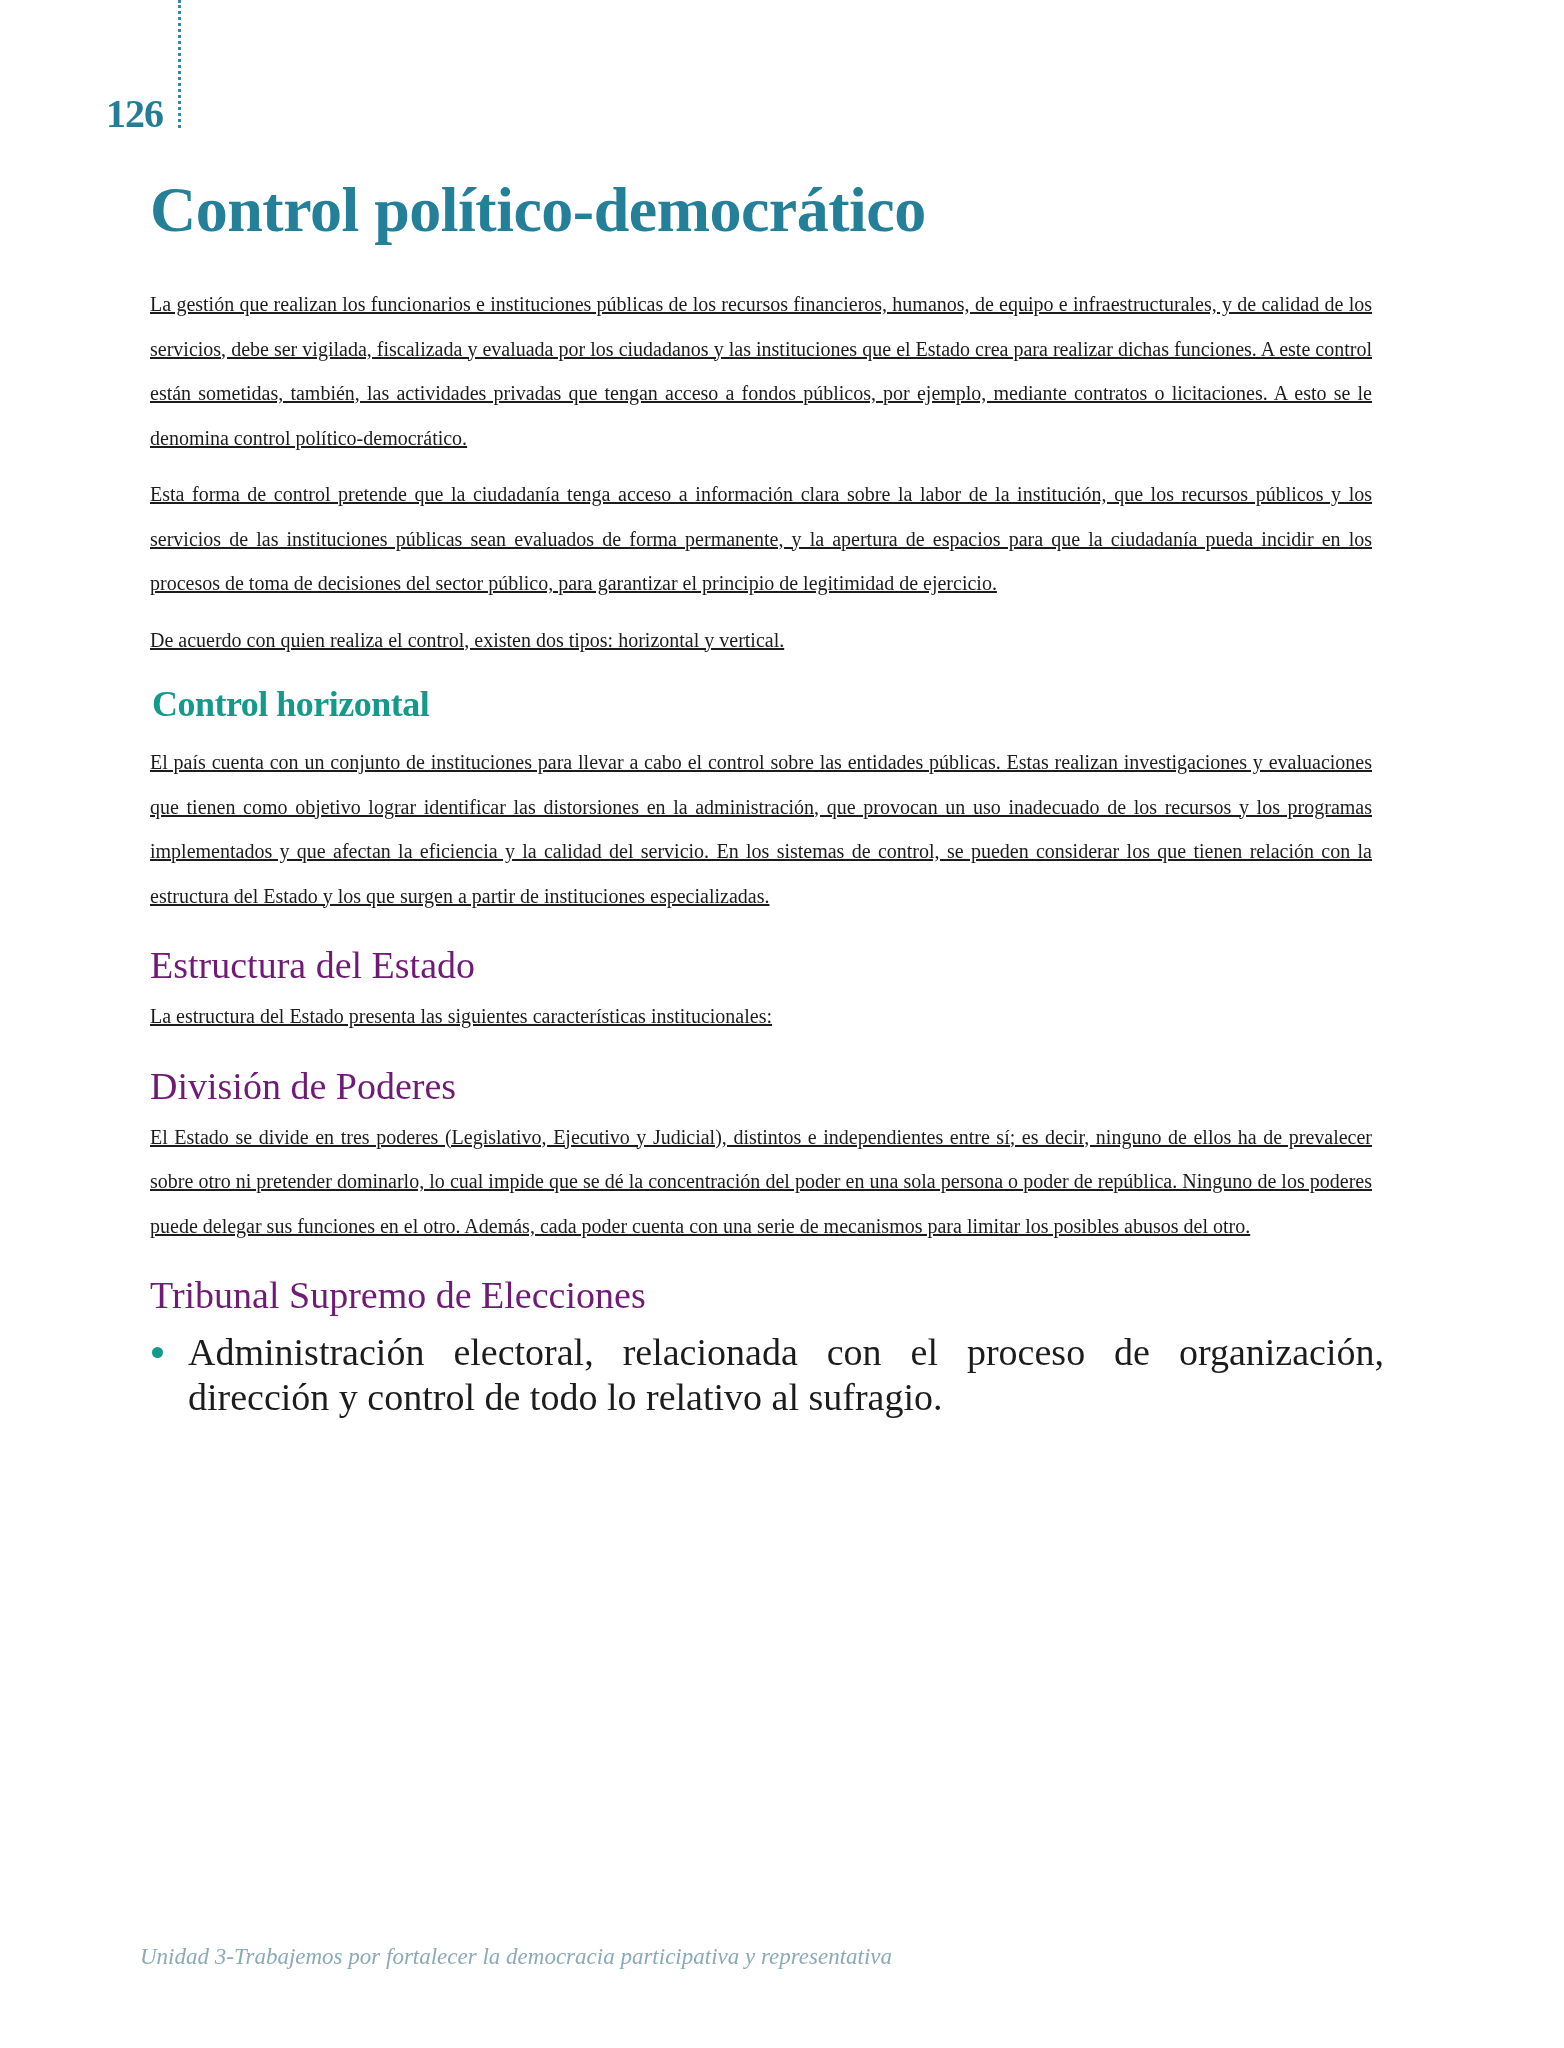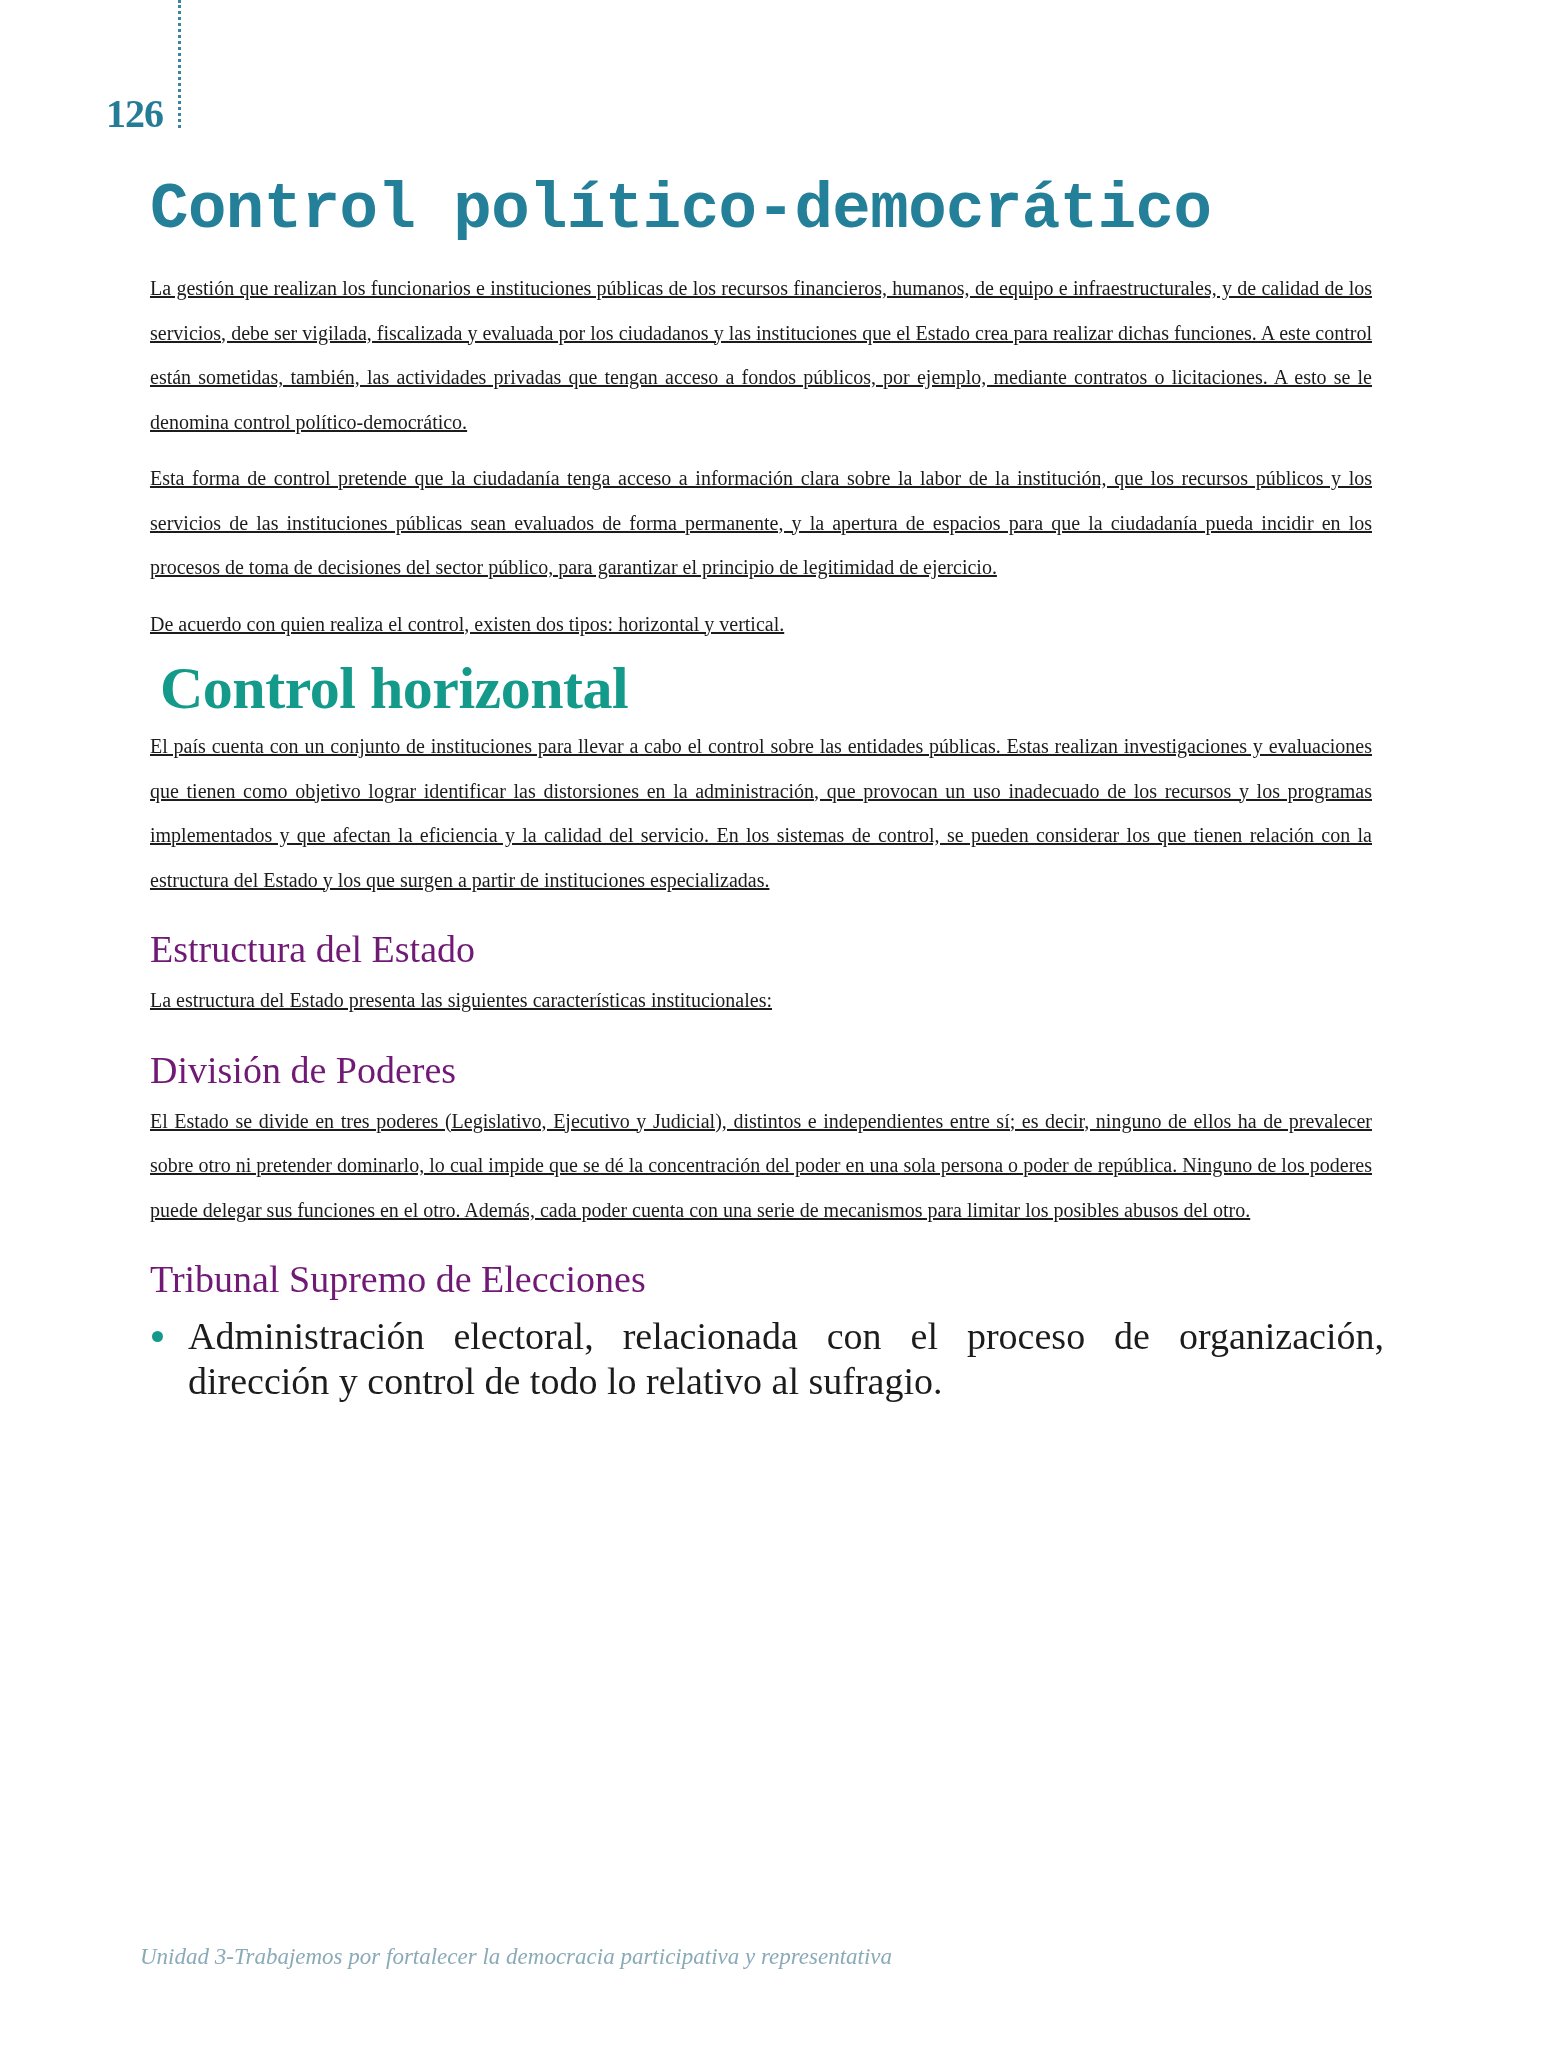--- a/index.html
+++ b/index.html
@@ -14,27 +14,27 @@
   }
   .page-number {
     position: absolute; left: 106px; top: 90px;
     font-size: 40px; font-weight: bold; color: #257c97;
     letter-spacing: -1px;
   }
   .content {
     position: absolute; left: 150px; top: 168px; width: 1234px;
   }
   h1.main-title {
-    margin: 0 0 14px 0;
+    margin: 0 0 30px 0;
     font-size: 64px; font-weight: bold; color: #247f99;
-    letter-spacing: -0.5px; line-height: 84px; font-family: Liberation Mono, monospace;
+    letter-spacing: -0.5px; line-height: 84px;
   }
   h2.section-title {
-    margin: 10px 0 6px 10px;
-    font-size: 60px; font-weight: bold; color: #149a8a;
+    margin: 10px 0 6px 2px;
+    font-size: 36px; font-weight: bold; color: #149a8a;
     line-height: 60px; letter-spacing: -0.5px;
   }
   h3.sub-title {
     margin: 22px 0 4px 0;
     font-size: 38px; font-weight: normal; color: #701a75;
     line-height: 50px;
   }
   p.body-text {
     margin: 0 12px 12px 0;
     font-size: 20px; line-height: 44.5px;

